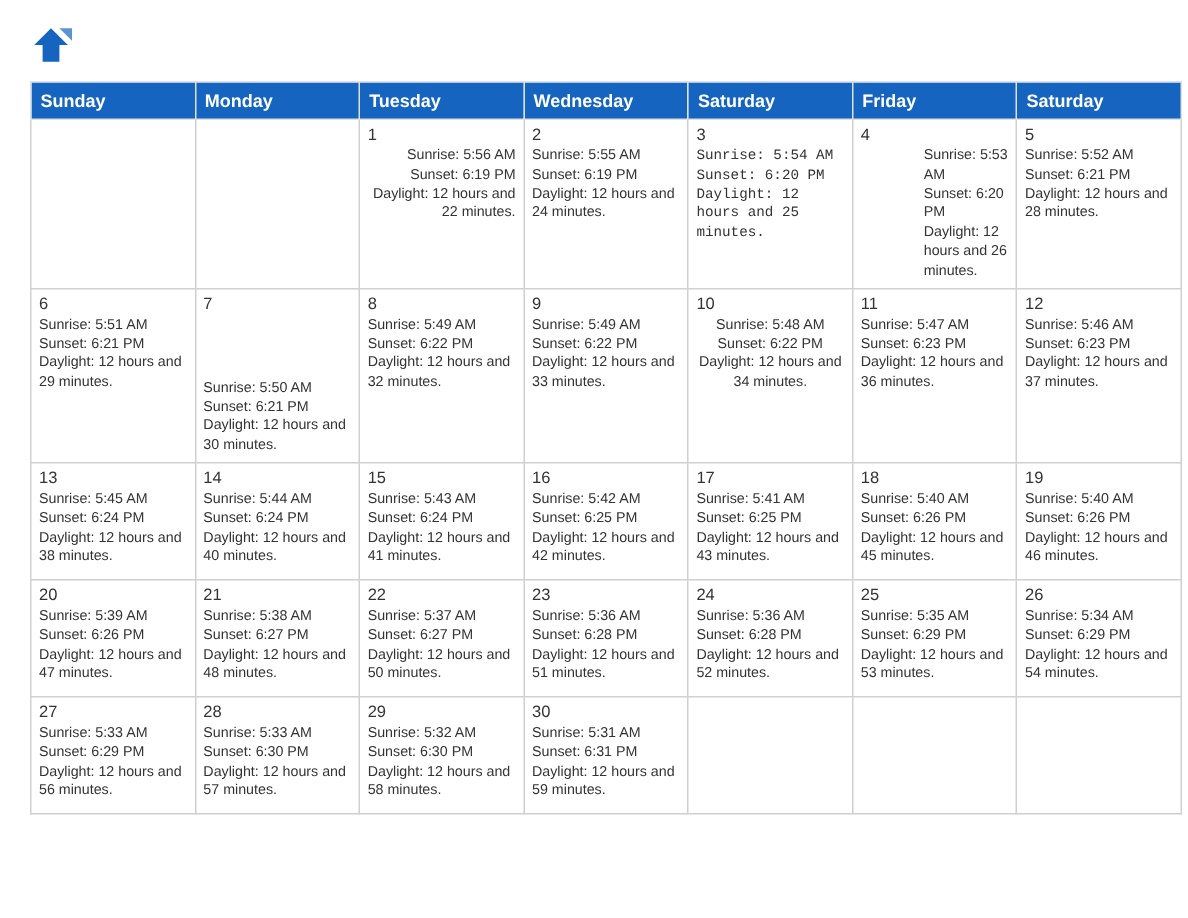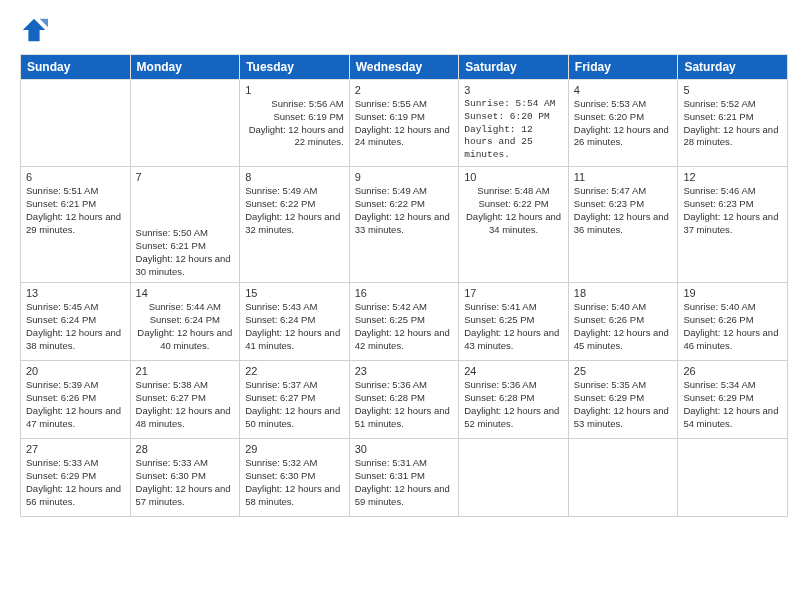--- a/index.html
+++ b/index.html
@@ -139,21 +139,21 @@
 Daylight: 12 hours and 24 minutes.</div>
           </td>
           <td>
             <span class="day-num">3</span>
             <div class="day-info" style="white-space: pre-line; font-family: Liberation Mono, monospace;">Sunrise: 5:54 AM
 Sunset: 6:20 PM
 Daylight: 12 hours and 25 minutes.</div>
           </td>
           <td>
             <span class="day-num">4</span>
-            <div class="day-info" style="white-space: pre-line;">Sunrise: 5:53 AM
+            <div class="day-info" style="white-space: pre-line; margin-left: 42px;">Sunrise: 5:53 AM
 Sunset: 6:20 PM
 Daylight: 12 hours and 26 minutes.</div>
           </td>
           <td>
             <span class="day-num">5</span>
             <div class="day-info" style="white-space: pre-line;">Sunrise: 5:52 AM
 Sunset: 6:21 PM
 Daylight: 12 hours and 28 minutes.</div>
           </td>
         </tr>
@@ -203,21 +203,21 @@
         </tr>
         <tr>
           <td>
             <span class="day-num">13</span>
             <div class="day-info" style="white-space: pre-line;">Sunrise: 5:45 AM
 Sunset: 6:24 PM
 Daylight: 12 hours and 38 minutes.</div>
           </td>
           <td>
             <span class="day-num">14</span>
-            <div class="day-info" style="white-space: pre-line; text-align: center;">Sunrise: 5:44 AM
+            <div class="day-info" style="white-space: pre-line;">Sunrise: 5:44 AM
 Sunset: 6:24 PM
 Daylight: 12 hours and 40 minutes.</div>
           </td>
           <td>
             <span class="day-num">15</span>
             <div class="day-info" style="white-space: pre-line;">Sunrise: 5:43 AM
 Sunset: 6:24 PM
 Daylight: 12 hours and 41 minutes.</div>
           </td>
           <td>

